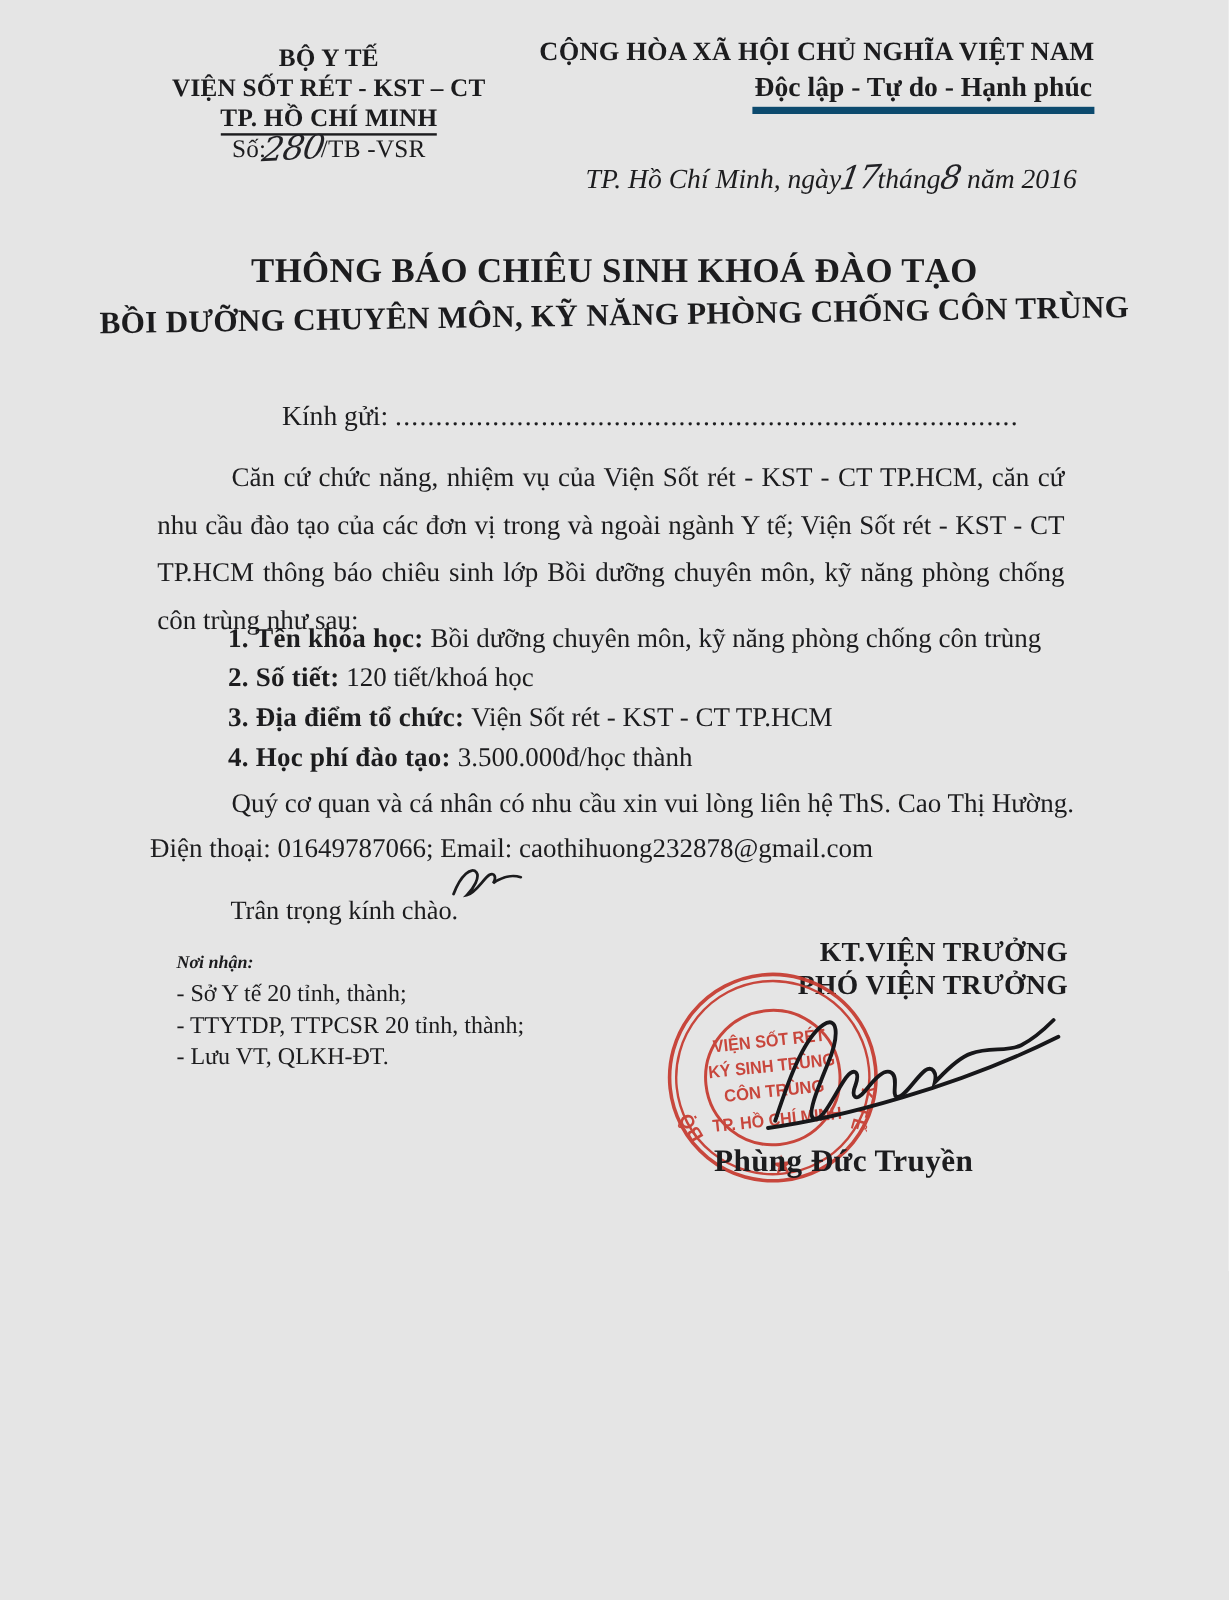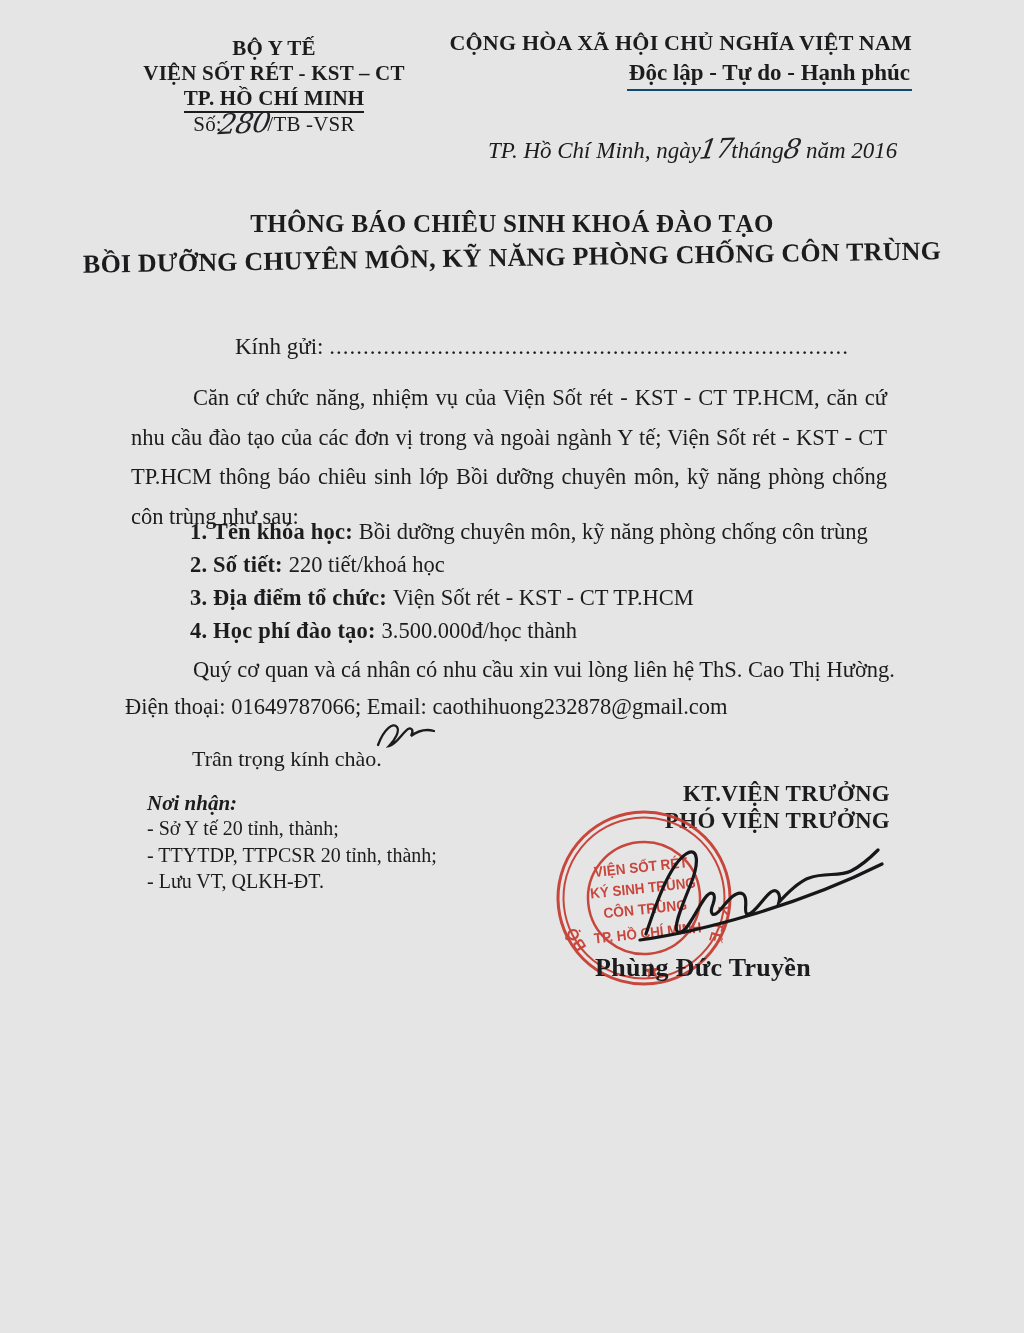--- a/index.html
+++ b/index.html
@@ -12,43 +12,43 @@
   .org-block{position:absolute; left:128px; top:36px; width:292px; text-align:center;
     font-weight:bold; font-size:21px; line-height:25px; letter-spacing:.2px;}
   .org-line3 .u{border-bottom:2px solid #1c1c1e; padding-bottom:1px;}
   .doc-number{font-weight:normal; font-size:21px; margin-top:1px; white-space:nowrap;}
   .hand{font-family:"DejaVu Serif", serif; font-style:italic; display:inline-block;
     transform:skewX(-12deg) rotate(-3deg); letter-spacing:-1px; color:#222226;}
   .hand-num{font-size:28px; line-height:20px; position:relative; top:2px; margin:0 -2px 0 -3px;}
   .national-block{position:absolute; left:428px; top:30px; width:484px; text-align:right;}
   .national-line1{font-weight:bold; font-size:22px; letter-spacing:.2px;}
   .national-line2{display:inline-block; font-weight:bold; font-size:23px; margin-top:4px;
-    border-bottom:2px solid #0c4a6e; padding:0 2px 3px 2px;}
+    border-bottom:6px solid #0c4a6e; padding:0 2px 3px 2px;}
   .dateline{position:absolute; left:488px; top:133px; font-style:italic; font-size:23px; white-space:nowrap;}
   .hand-day{font-size:27px; margin:0 -1px;}
   .hand-month{font-size:27px; margin:0 6px 0 0px;}
   
   .doc-title{position:absolute; left:0; top:210px; width:1024px; text-align:center; font-weight:bold;}
-  .doc-title .t1{font-size:25px; letter-spacing:.3px;}
+  .doc-title .t1{font-size:29px; letter-spacing:.3px;}
   .doc-title .t2{font-size:26px; margin-top:5px; transform:rotate(-0.9deg); letter-spacing:.2px;}
   
   .salutation{position:absolute; left:235px; top:334px; width:612px; font-size:23px;
     white-space:nowrap; overflow:hidden;}
   .salutation .dots{letter-spacing:1px;}
   .paragraph{position:absolute; left:131px; top:378px; width:756px; font-size:22.5px;
     line-height:39.5px; text-align:justify; text-indent:62px;}
   .course-list{position:absolute; left:190px; top:515px; font-size:22.5px; line-height:33px; white-space:nowrap;}
   .course-list b{letter-spacing:.2px;}
   .contact{position:absolute; left:125px; top:651px; width:772px; font-size:22.5px; line-height:37px;}
   .contact .l1{padding-left:68px;}
   .closing{position:absolute; left:192px; top:736px; font-size:22px;margin-top:10px;}
   .closing-squiggle{position:absolute; left:374px; top:718px;}
   
   .recipients{position:absolute; left:147px; top:791px; font-size:20px;}
-  .recipients .label{font-weight:bold; font-style:italic; font-size:21px; line-height:24px;}
+  .recipients .label{font-weight:bold; font-style:italic; font-size:15px; line-height:24px;}
   .recipients .item{line-height:26.5px;}
   .sign-titles{position:absolute; left:590px; top:780px; width:300px; text-align:right;
     font-weight:bold; font-size:23px; line-height:27px; letter-spacing:.3px;}
   .stamp{position:absolute; left:554px; top:808px; width:180px; height:180px;
     transform:rotate(-6deg); opacity:.93;}
   .sig-flourish{position:absolute; left:628px; top:832px;}
   .signer-name{position:absolute; left:595px; top:953px; width:300px; 
     font-weight:bold; font-size:26px; letter-spacing:.3px;}
 </style>
 </head>
@@ -78,21 +78,21 @@
   </div>
 
   <div class="salutation">
     <span>Kính gửi: </span><span class="dots">........................................................................................</span>
   </div>
 
   <div class="paragraph">Căn cứ chức năng, nhiệm vụ của Viện Sốt rét - KST - CT TP.HCM, căn cứ nhu cầu đào tạo của các đơn vị trong và ngoài ngành Y tế; Viện Sốt rét - KST - CT TP.HCM thông báo chiêu sinh lớp Bồi dưỡng chuyên môn, kỹ năng phòng chống côn trùng như sau:</div>
 
   <div class="course-list">
     <div><b>1. Tên khóa học: </b><span>Bồi dưỡng chuyên môn, kỹ năng phòng chống côn trùng</span></div>
-    <div><b>2. Số tiết: </b><span>220 tiết/khoá học</span></div>
+    <div><b>2. Số tiết: </b><span>120 tiết/khoá học</span></div>
     <div><b>3. Địa điểm tổ chức: </b><span>Viện Sốt rét - KST - CT TP.HCM</span></div>
     <div><b>4. Học phí đào tạo: </b><span>3.500.000đ/học thành</span></div>
   </div>
 
   <div class="contact">
     <div class="l1">Quý cơ quan và cá nhân có nhu cầu xin vui lòng liên hệ ThS. Cao Thị Hường.</div>
     <div class="l2">Điện thoại:  01649787066; Email: caothihuong232878@gmail.com</div>
   </div>
 
   <div class="closing">Trân trọng kính chào.</div>

